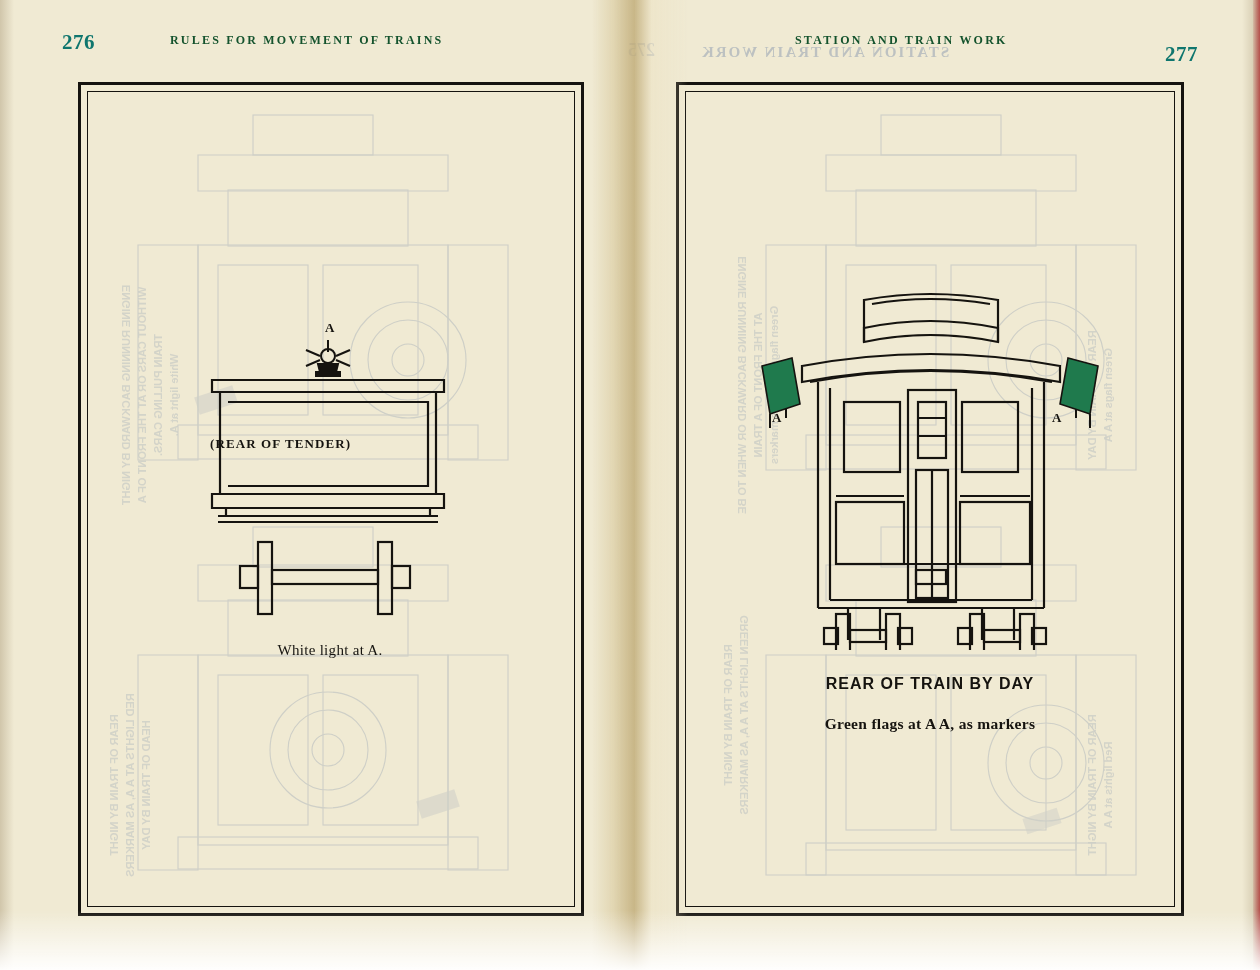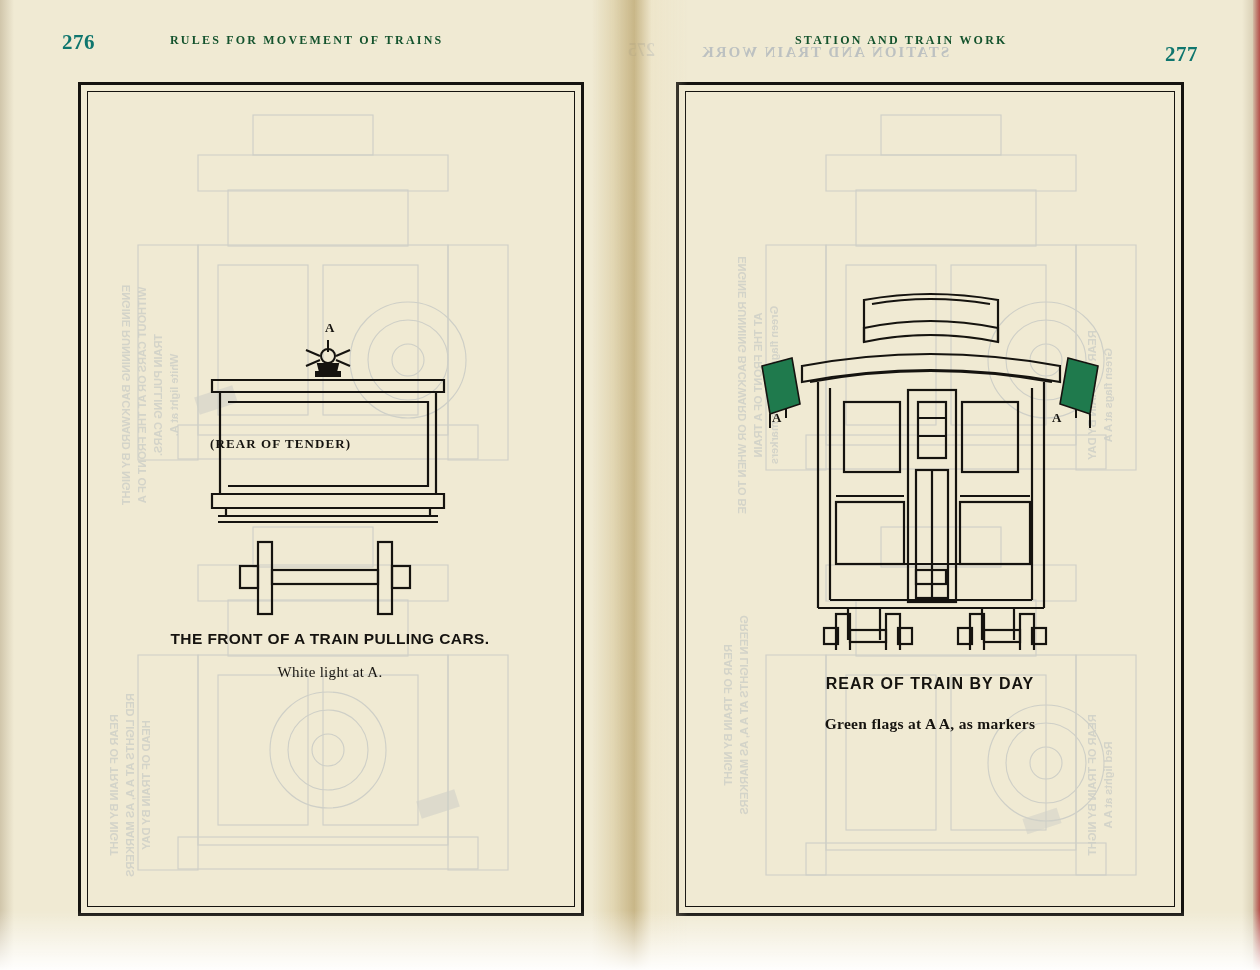--- a/index.html
+++ b/index.html
@@ -310,21 +310,20 @@
         <rect x="80" y="256" width="18" height="22"></rect>
         <rect x="232" y="256" width="18" height="22"></rect>
       </g>
     </g>
   </svg>
 
   <div class="tender-label">(REAR OF TENDER)</div>
   <div class="mark-a" style="left:325px; top:320px;">A</div>
 
   <div class="caption cap-left">
-    <div class="line-main">THE FRONT OF A TRAIN PULLING CARS.</div>
     <div class="line-sub">White light at A.</div>
   </div>
 
   <div class="plate right">
     <div class="inner-rule"></div>
   </div>
 
   <svg style="position:absolute;left:740px;top:270px;" width="380" height="380" viewBox="0 0 380 380">
     <g stroke="#15130f" fill="none" stroke-width="2.2">
 

